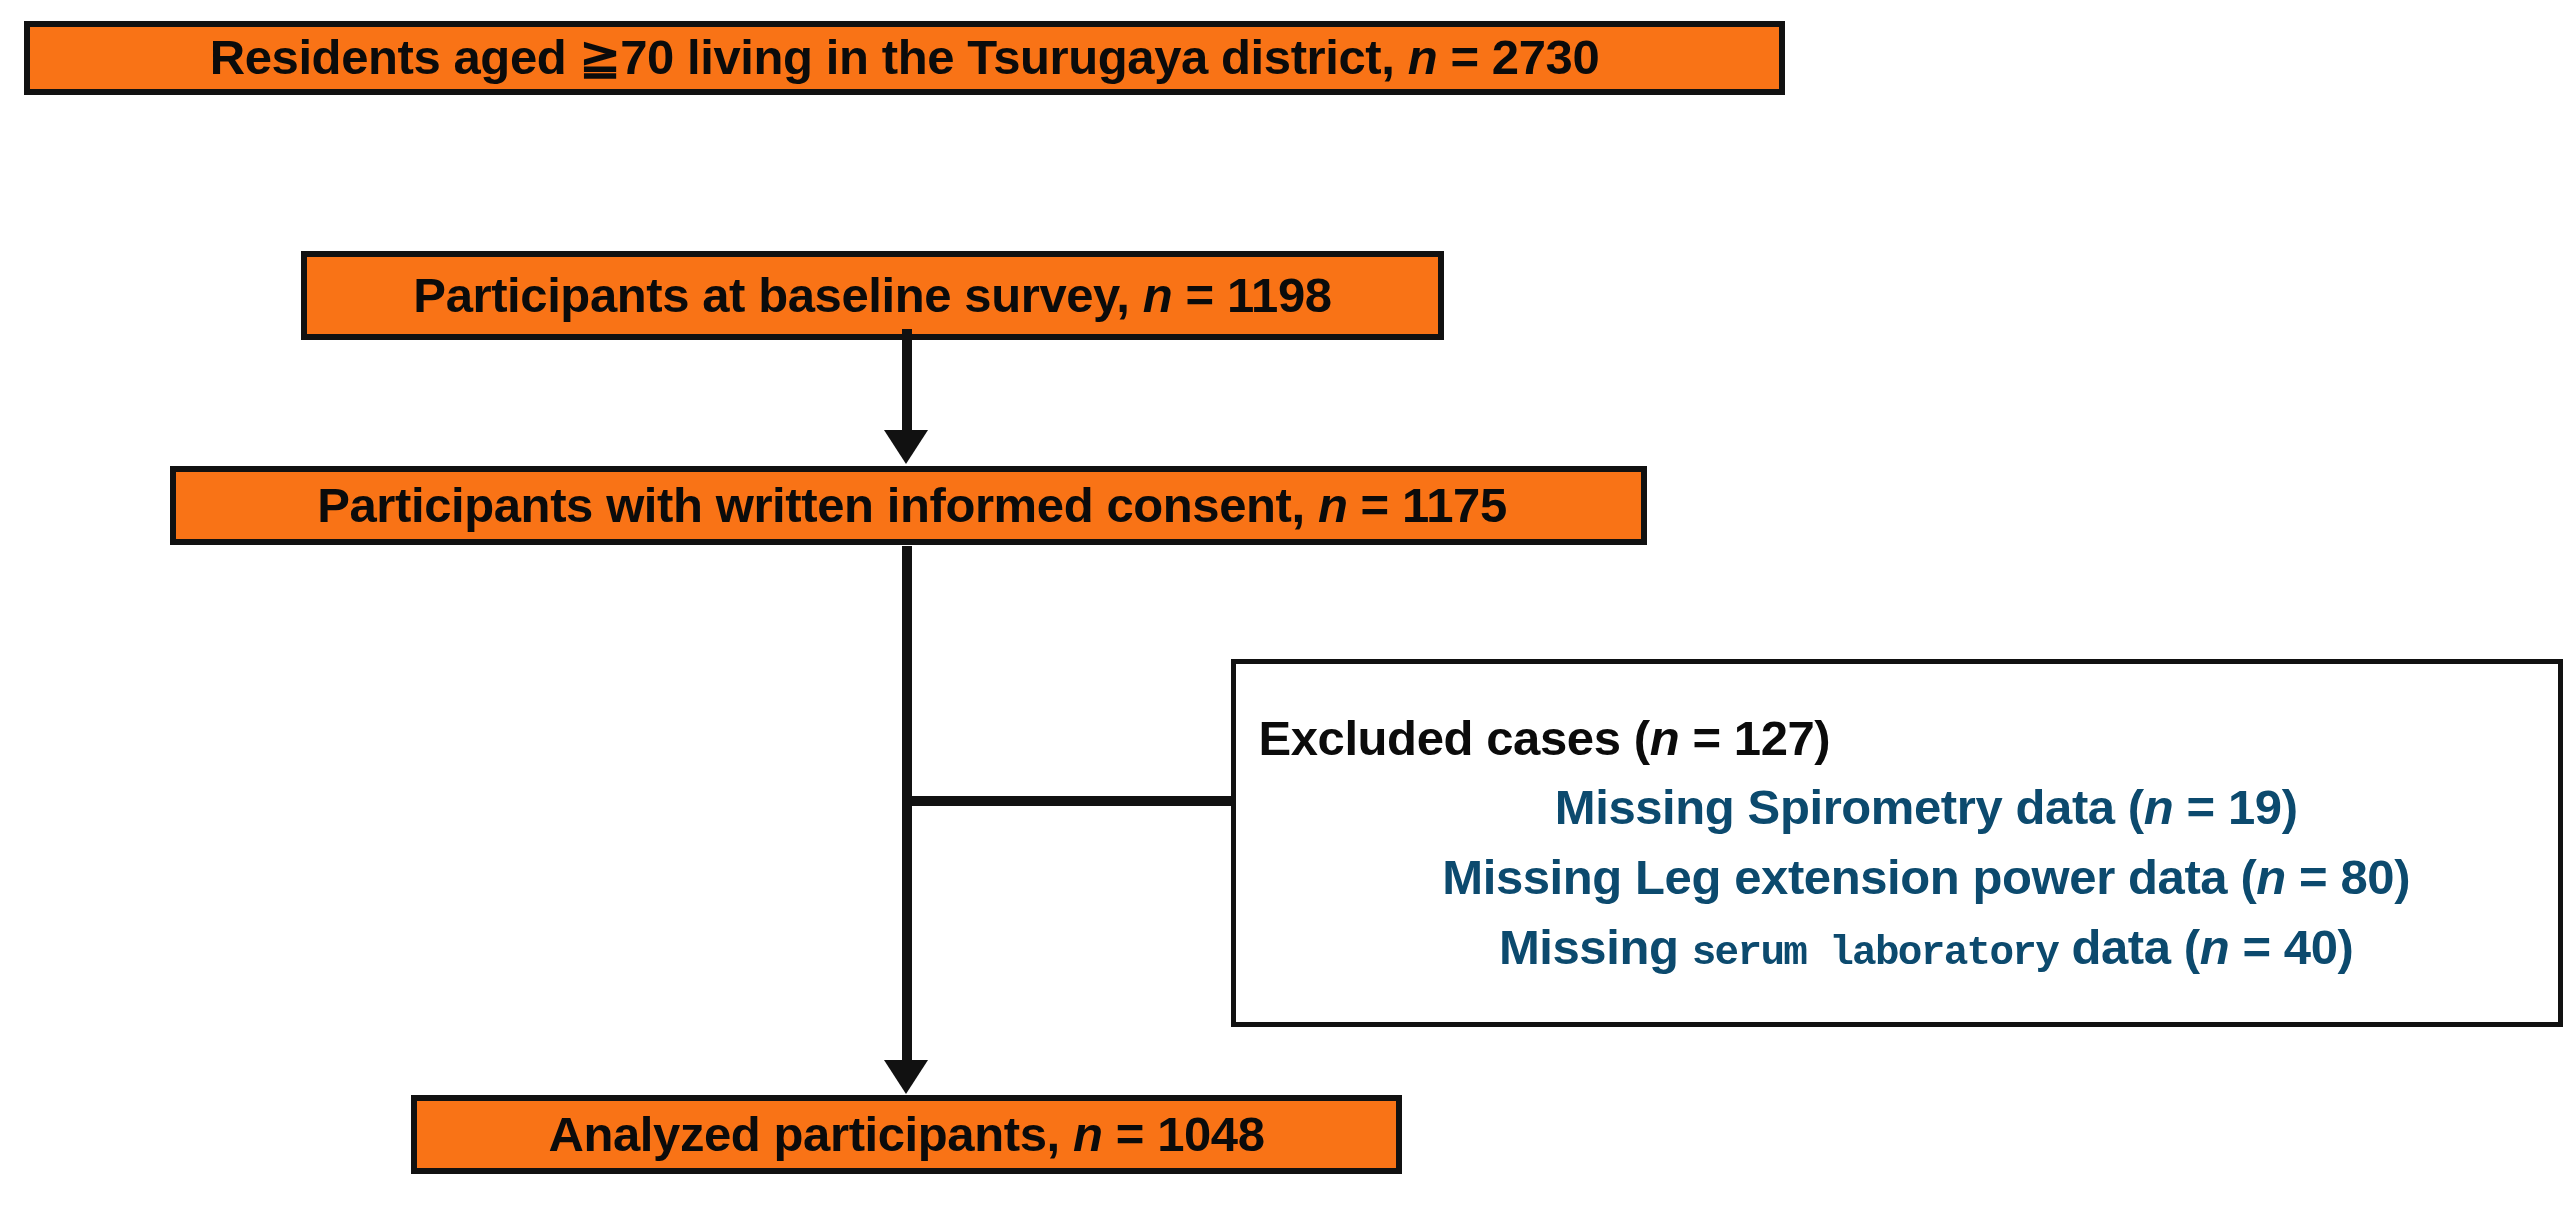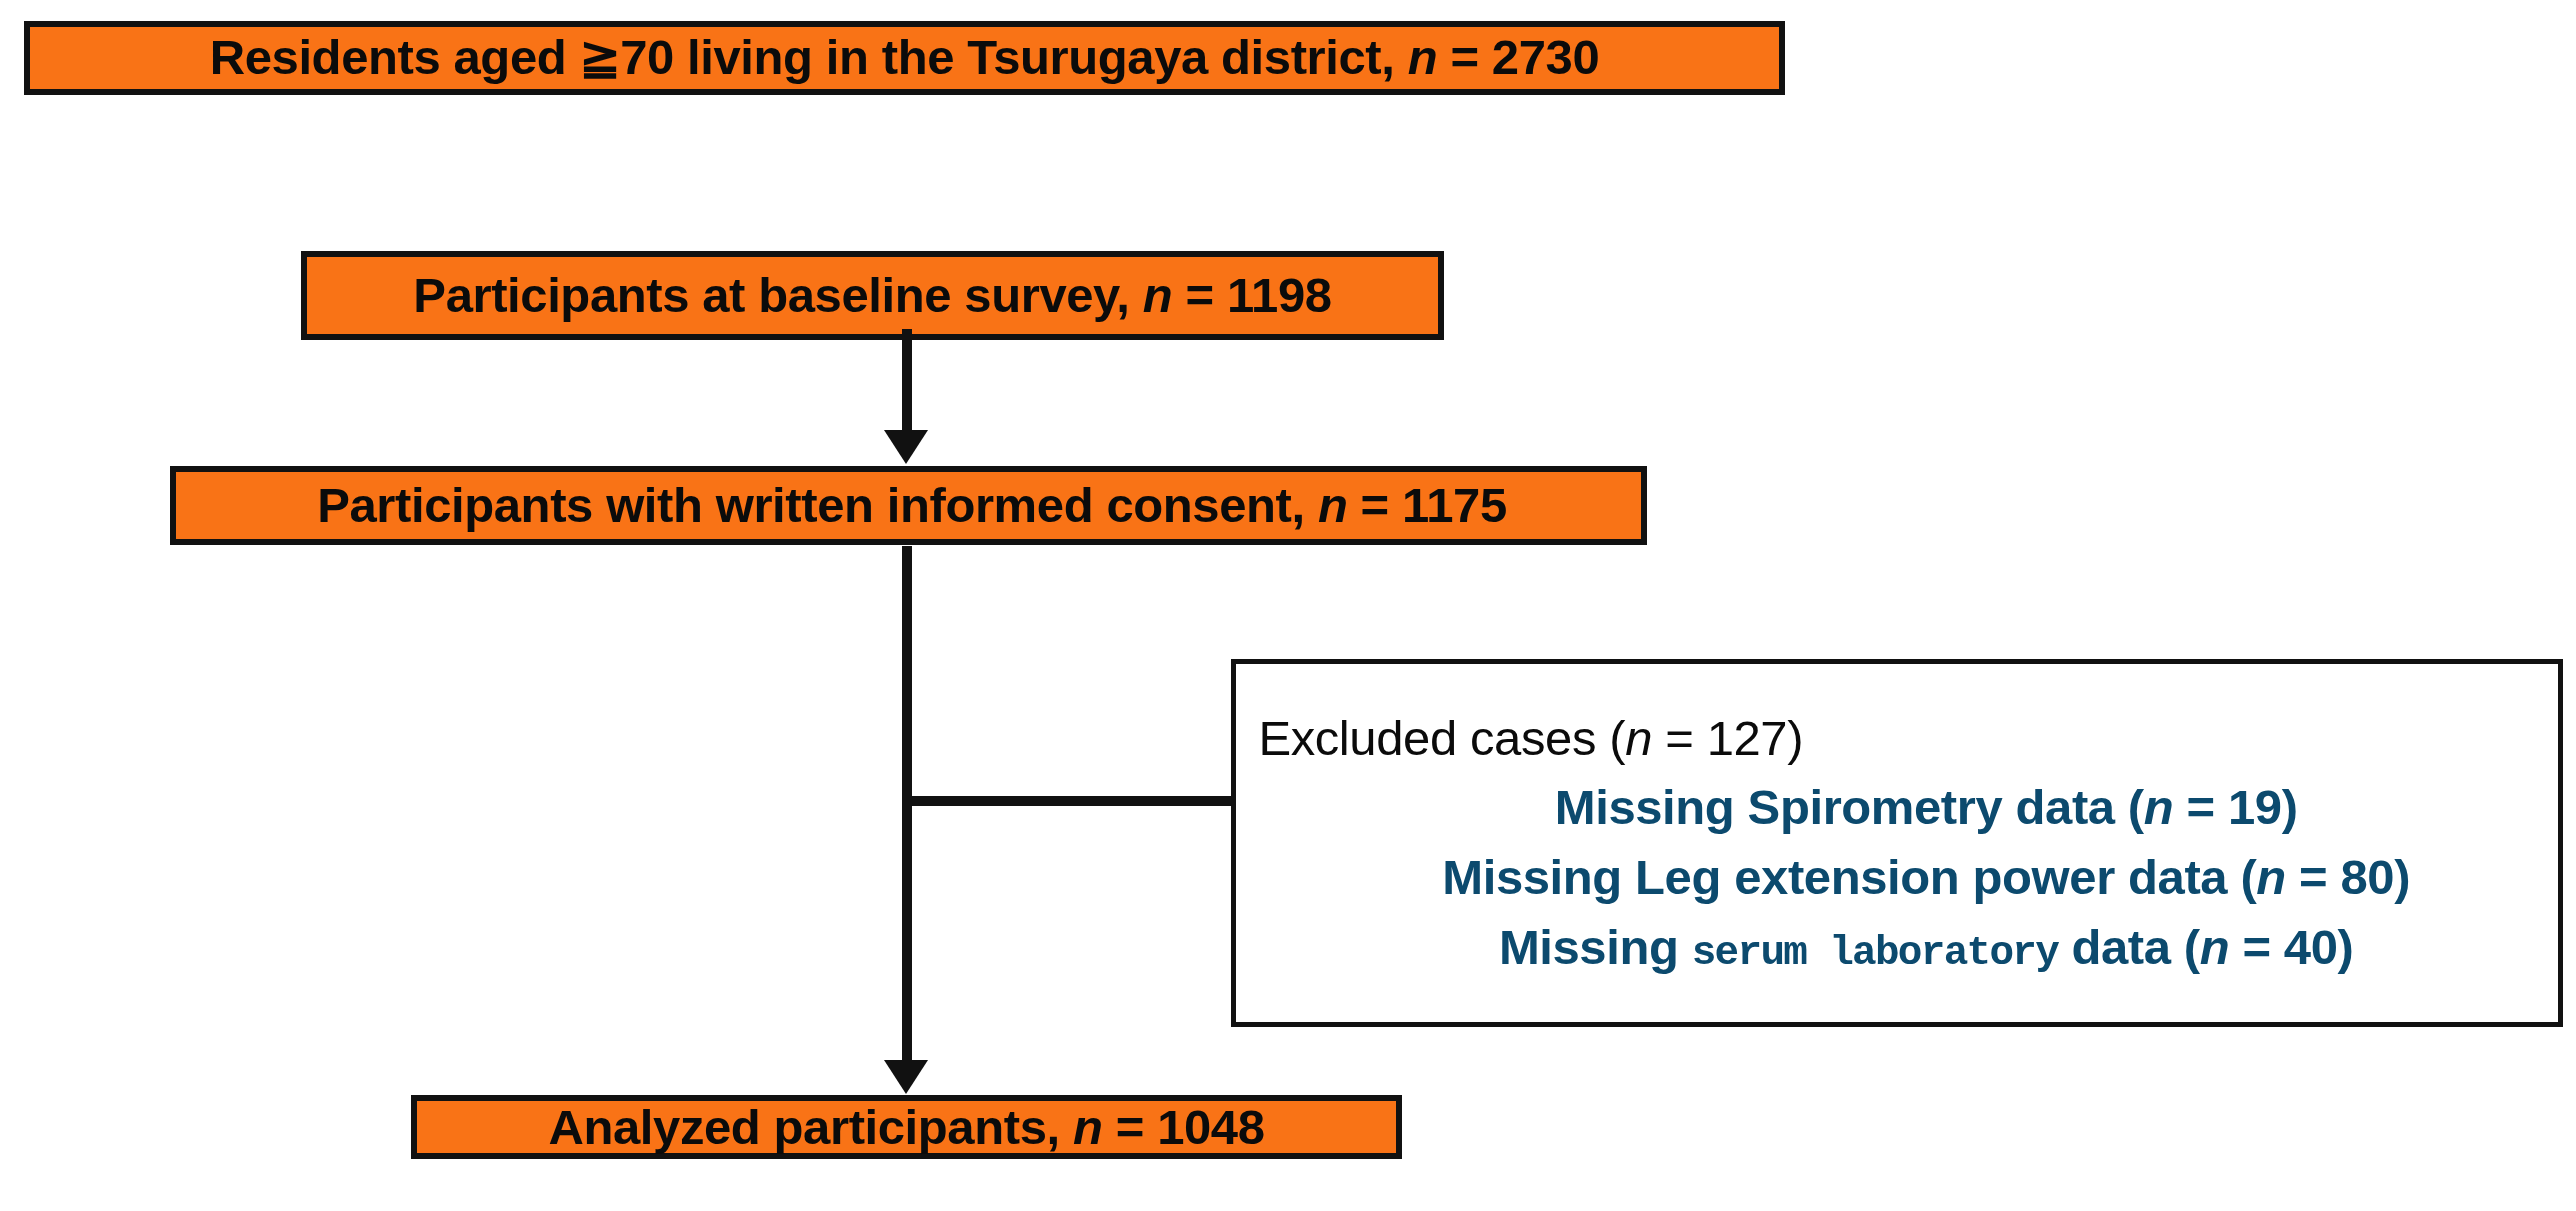--- a/index.html
+++ b/index.html
@@ -63,43 +63,42 @@
     top: 466px;
     width: 1477px;
     height: 79px;
     padding-left: 7px;
   }
 
   #box-analyzed {
     left: 411px;
     top: 1095px;
     width: 991px;
-    height: 64px;
-    align-items: flex-end;
+    height: 79px;
   }
 
   
   #box-excluded {
     position: absolute;
     left: 1231px;
     top: 659px;
     width: 1332px;
     height: 368px;
     box-sizing: border-box;
     background: #ffffff;
     border: 5.2px solid #111111;
     display: flex;
     flex-direction: column;
     justify-content: center;
     padding: 8.6px 0 8.6px 22.4px;
   }
 
   #box-excluded .excl-title {
     font-size: 49px;
-    font-weight: 400;
+    font-weight: 700;
     line-height: 1.42;
     letter-spacing: -0.4px;
     white-space: nowrap;
     color: #0b0b0b;
   }
 
   #box-excluded .excl-item {
     font-size: 49px;
     font-weight: 700;
     line-height: 1.42;

